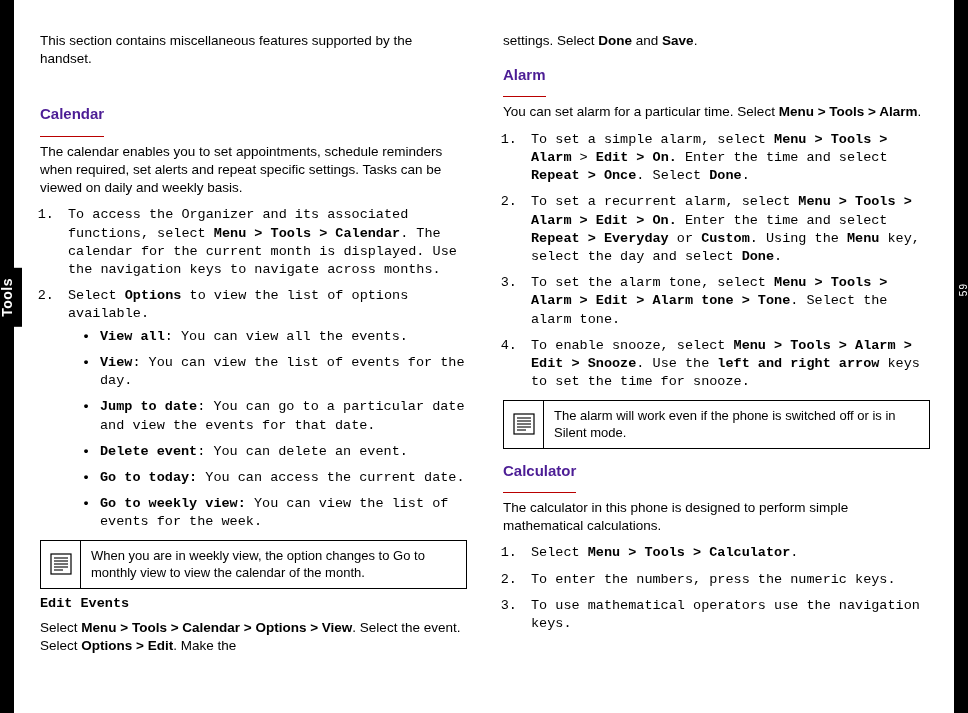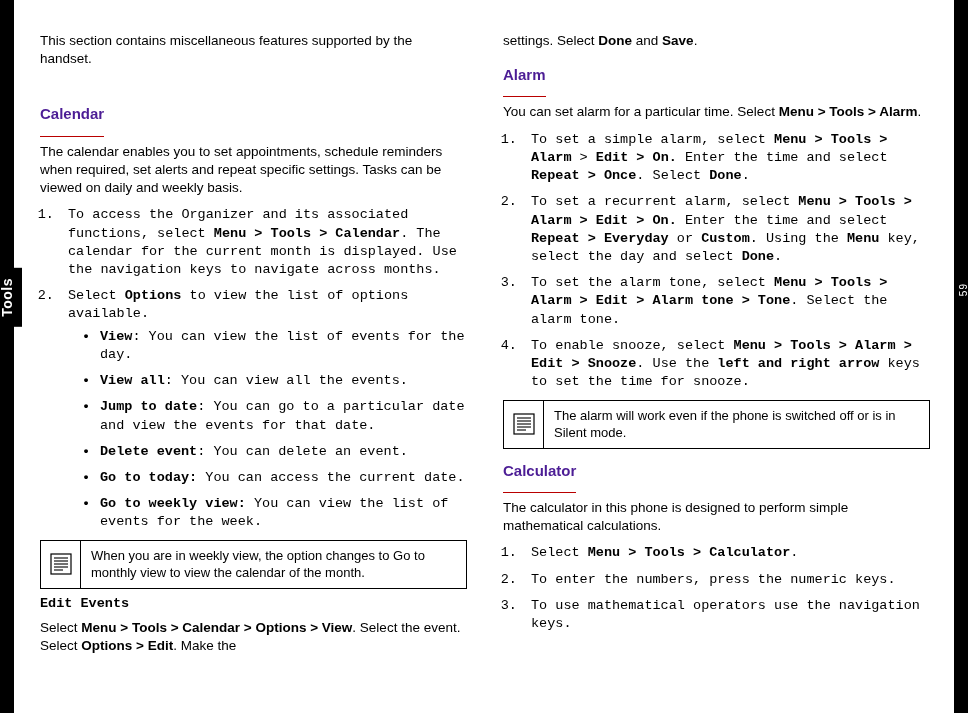--- a/index.html
+++ b/index.html
@@ -107,22 +107,22 @@
 
   <p class="intro">This section contains miscellaneous features supported by the handset.</p>
 
   <div><span class="hd">Calendar</span></div>
   <p>The calendar enables you to set appointments, schedule reminders when required, set alerts and repeat specific settings. Tasks can be viewed on daily and weekly basis.</p>
 
   <ol>
     <li><span>To access the Organizer and its associated functions, select </span><b>Menu &gt; Tools &gt; Calendar</b><span>. The calendar for the current month is displayed. Use the navigation keys to navigate across months.</span></li>
     <li><span>Select </span><b>Options</b><span> to view the list of options available.</span>
       <ul class="bullets">
+        <li><b>View all</b><span>: You can view all the events.</span></li>
         <li><b>View</b><span>: You can view the list of events for the day.</span></li>
-        <li><b>View all</b><span>: You can view all the events.</span></li>
         <li><b>Jump to date</b><span>: You can go to a particular date and view the events for that date.</span></li>
         <li><b>Delete event</b><span>: You can delete an event.</span></li>
         <li><b>Go to today:</b><span> You can access the current date.</span></li>
         <li><b>Go to weekly view:</b><span> You can view the list of events for the week.</span></li>
       </ul>
     </li>
   </ol>
 
   <div class="note">
     <div class="nicon">

